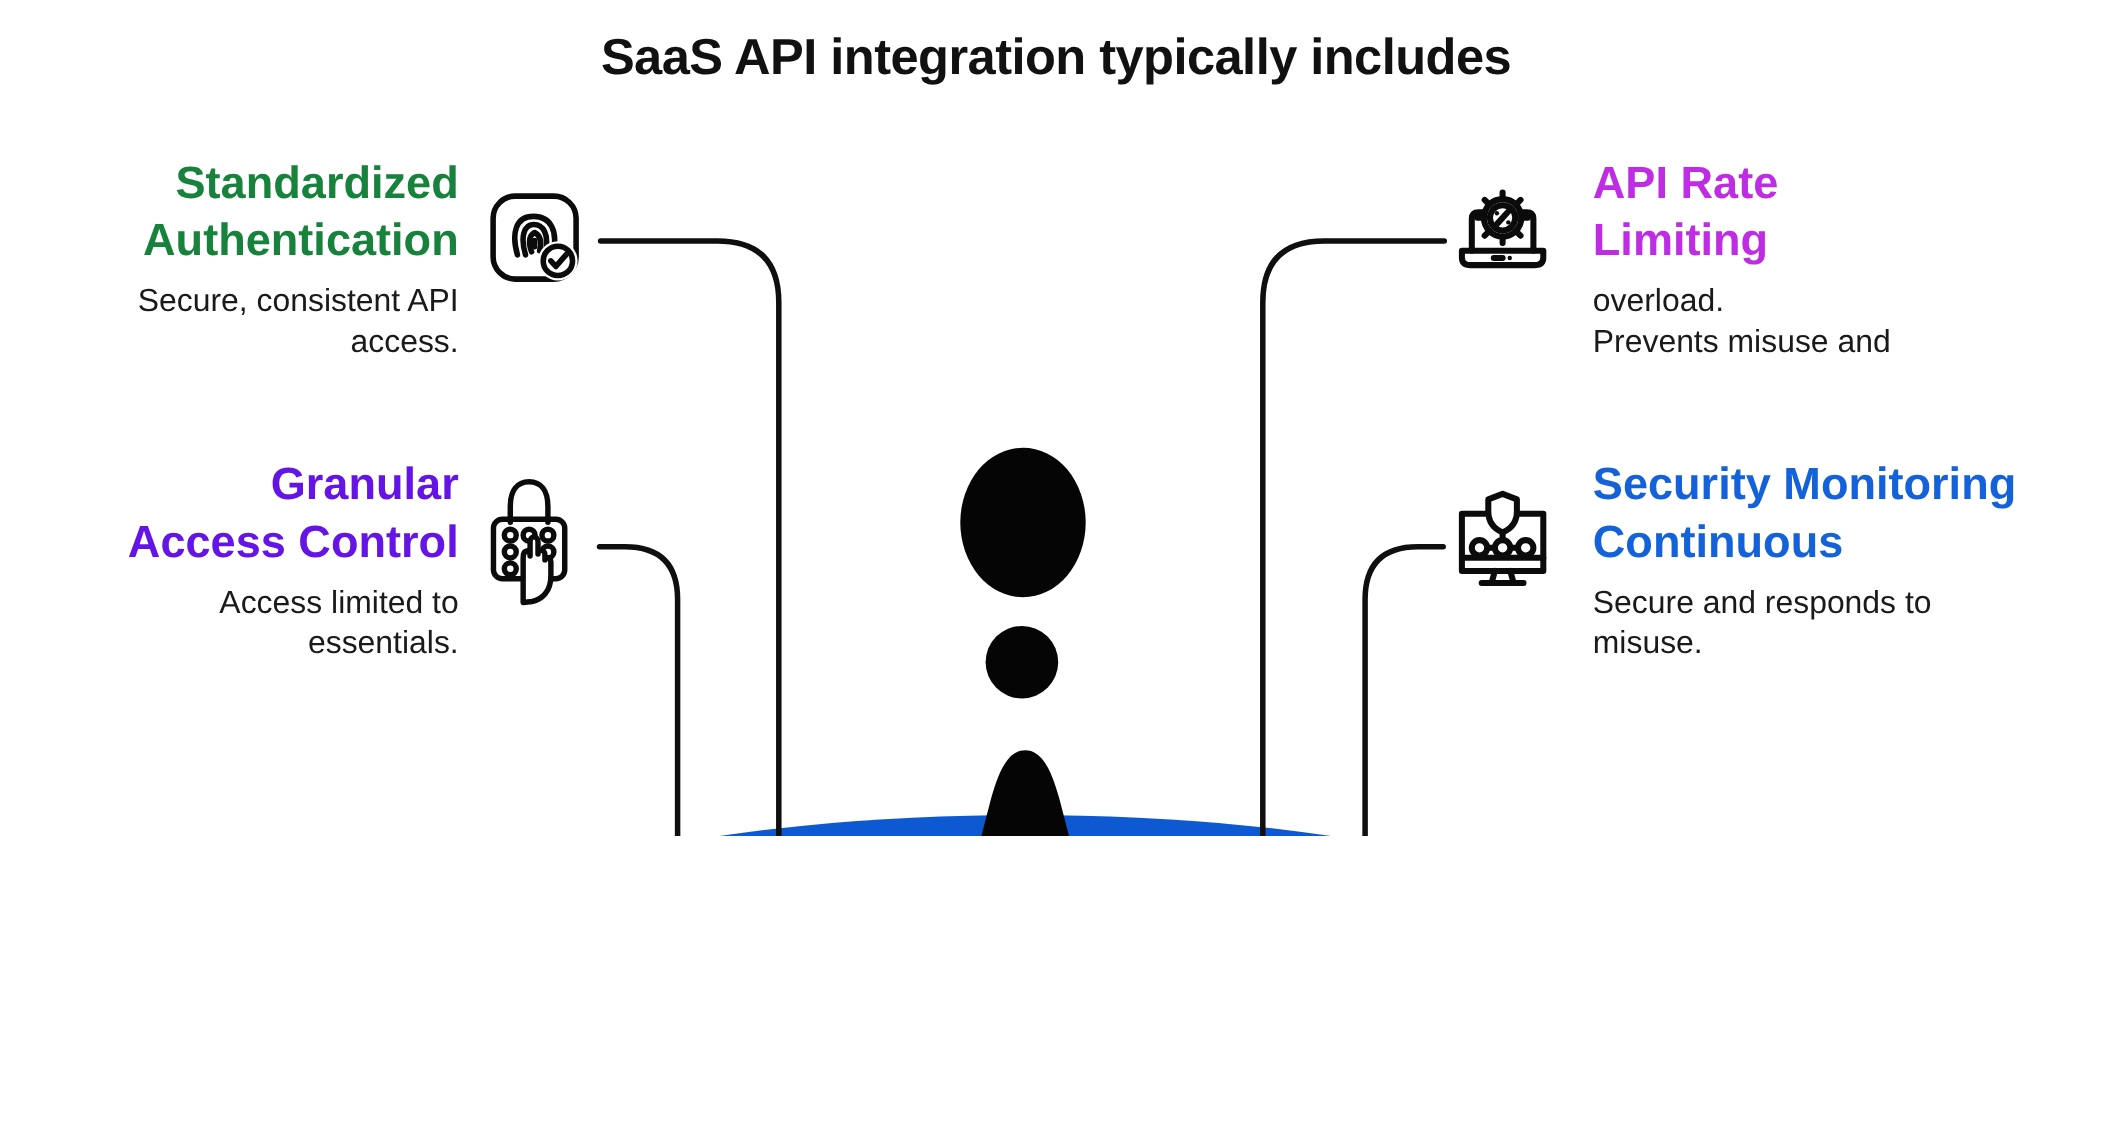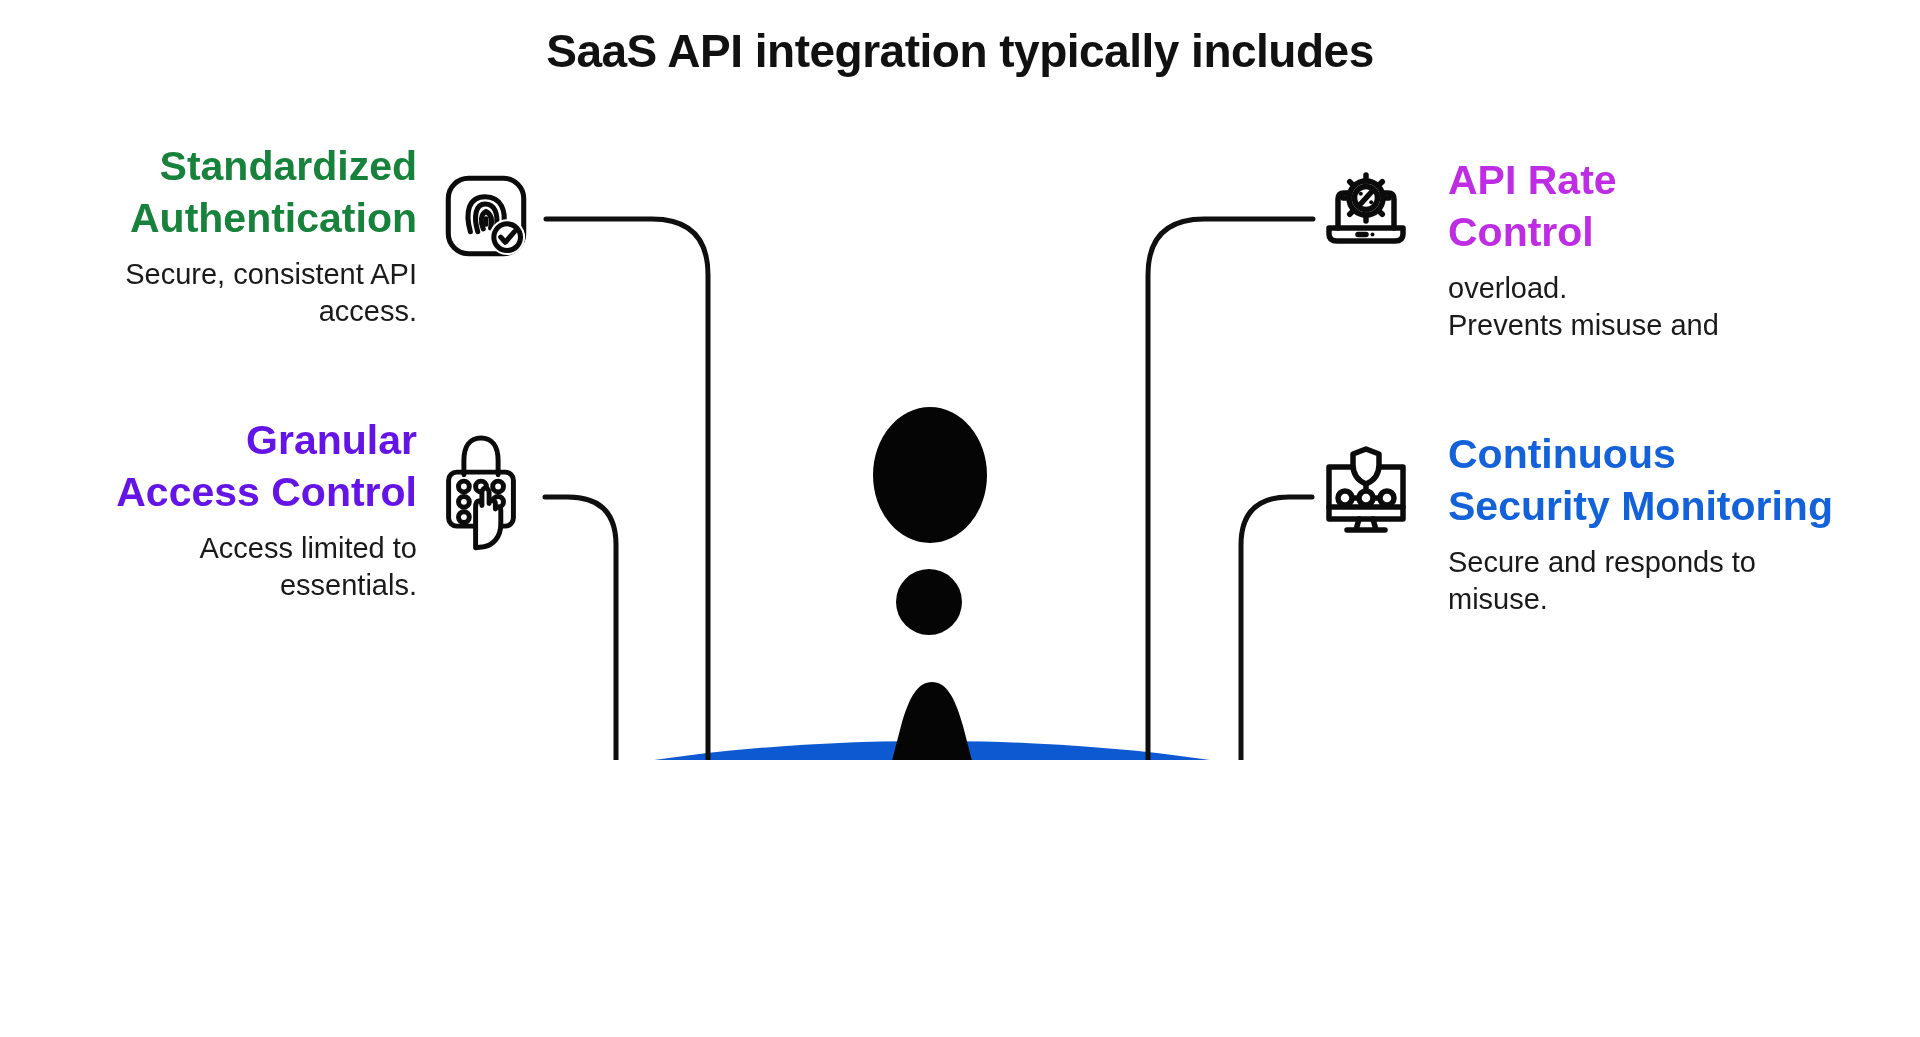--- a/index.html
+++ b/index.html
@@ -9,21 +9,21 @@
   }
   .title{
     position:absolute;left:0;right:0;top:24px;text-align:center;
     font-size:46px;font-weight:700;color:#111111;letter-spacing:-0.5px;
   }
   .item{position:absolute;}
   .item .heading{font-size:41px;font-weight:700;line-height:52px;}
   .item .desc{margin-top:12px;font-size:29px;line-height:37px;color:#1a1a1a;}
   .item .heading span,.item .desc span{display:block;}
   .item.left{right:1503px;width:420px;text-align:right;}
-  .item.right{left:1448px;width:440px;text-align:left;margin-top:14px;}
+  .item.right{left:1448px;width:440px;text-align:left;}
   .icon{position:absolute;}
   .icon svg{display:block;}
   svg.stage{position:absolute;left:0;top:0;}
   .ico-stroke{fill:none;stroke:#0b0b0b;stroke-width:5.5;stroke-linecap:round;stroke-linejoin:round;}
   .ico-fillwhite{fill:#ffffff;stroke:#0b0b0b;stroke-width:5.5;stroke-linecap:round;stroke-linejoin:round;}
   .ico-dot{fill:#0b0b0b;stroke:none;}
 </style>
 </head>
 <body>
 
@@ -88,32 +88,32 @@
     </div>
     <div class="desc">
       <span>Access limited to</span>
       <span>essentials.</span>
     </div>
   </div>
 
   <div class="item right" style="top:140px">
     <div class="heading" style="color: rgb(190, 44, 227);">
       <span>API Rate</span>
-      <span>Control</span>
+      <span>Limiting</span>
     </div>
     <div class="desc">
       <span>overload.</span>
       <span>Prevents misuse and</span>
     </div>
   </div>
 
   <div class="item right" style="top:414px">
     <div class="heading" style="color: rgb(20, 98, 217);">
+      <span>Security Monitoring</span>
       <span>Continuous</span>
-      <span>Security Monitoring</span>
     </div>
     <div class="desc">
       <span>Secure and responds to</span>
       <span>misuse.</span>
     </div>
   </div>
 
   <div class="icon" style="left:440px;top:170px">
     <svg width="92" height="92" viewBox="0 0 100 100">
       <rect class="ico-stroke" x="9" y="9" width="82" height="82" rx="22"></rect>

